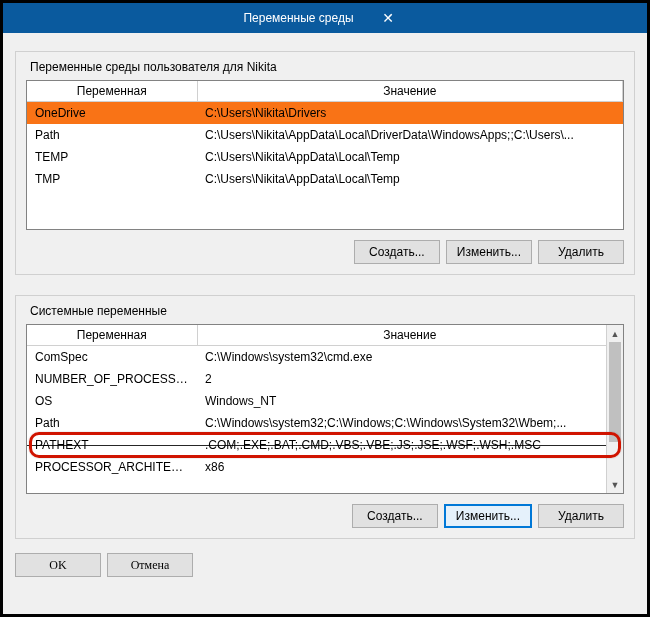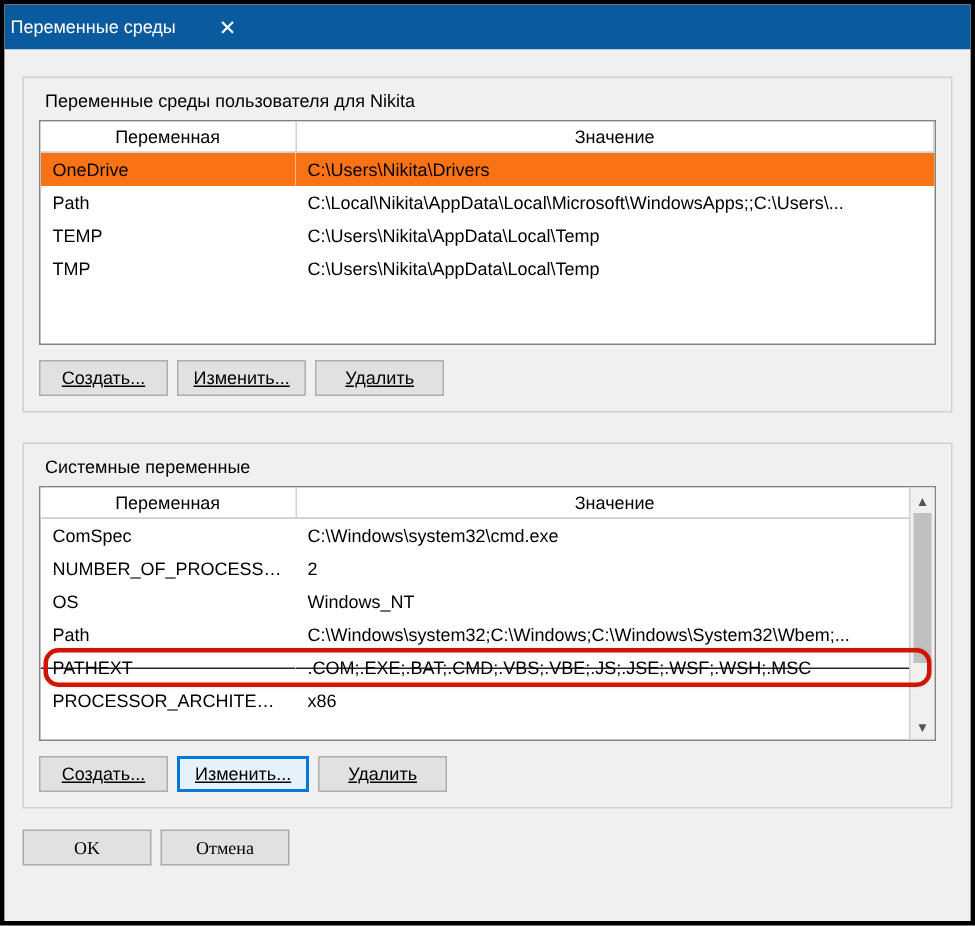--- a/index.html
+++ b/index.html
@@ -12,21 +12,21 @@
     border: 3px solid #000;
     position: relative;
   }
   .titlebar {
     background: #0a5a9e;
     color: #fff;
     height: 30px;
     display: flex;
     align-items: center;
     padding: 0 0 0 4px;
-    justify-content: flex-start;
+    justify-content: center;
     gap: 12px;
   }
   .titlebar-text { font-size: 12px; }
   .close-btn {
     width: 45px;
     height: 30px;
     display: flex;
     align-items: center;
     justify-content: center;
     color: #fff;
@@ -122,23 +122,23 @@
     color: #555;
     cursor: pointer;
   }
   .scrollbar .thumb {
     position: absolute;
     left: 2px; right: 2px;
     background: #c0c0c0;
   }
   .btn-row {
     display: flex;
+    justify-content: flex-end;
     gap: 6px;
     margin-top: 10px;
-    text-decoration: underline;
   }
   button.win {
     min-width: 86px;
     height: 24px;
     background: #e1e1e1;
     border: 1px solid #adadad;
     font-size: 12px;
     font-family: inherit;
     cursor: pointer;
     padding: 0 10px;
@@ -177,21 +177,21 @@
             <th>Значение</th>
           </tr>
         </thead>
         <tbody>
           <tr class="selected">
             <td>OneDrive</td>
             <td>C:\Users\Nikita\Drivers</td>
           </tr>
           <tr>
             <td>Path</td>
-            <td>C:\Local\Nikita\AppData\Local\Microsoft\WindowsApps;;C:\Users\...</td>
+            <td>C:\Users\Nikita\AppData\Local\DriverData\WindowsApps;;C:\Users\...</td>
           </tr>
           <tr>
             <td>TEMP</td>
             <td>C:\Users\Nikita\AppData\Local\Temp</td>
           </tr>
           <tr>
             <td>TMP</td>
             <td>C:\Users\Nikita\AppData\Local\Temp</td>
           </tr>
         </tbody>

